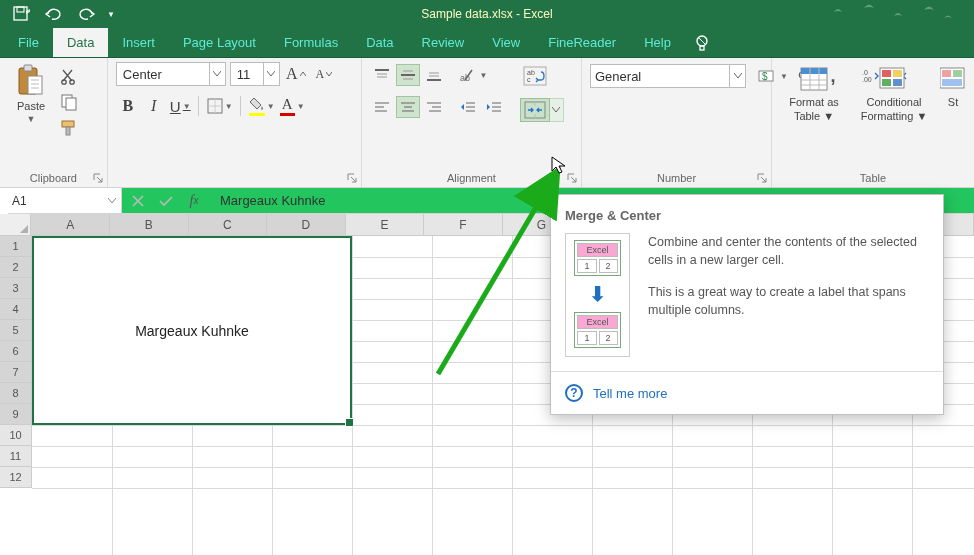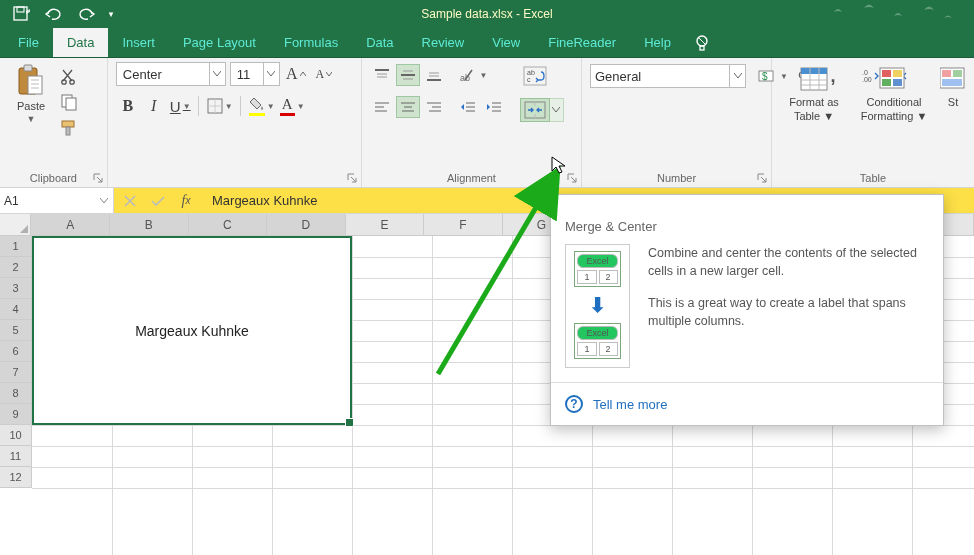--- a/index.html
+++ b/index.html
@@ -119,22 +119,22 @@
     display:flex; align-items:center; padding:0 4px; font-size:13px; color:#333; position:relative;
   }
   .num-row { display:flex; align-items:center; gap:4px; }
 
   
   .styles-btn { width:80px; text-align:center; font-size:11px; color:#444; display:flex; flex-direction:column; align-items:center; gap:2px; }
   .styles-btn .big-icon{ width:32px; height:28px;}
 
   
   .formula-bar {
-    height: 26px; background: #fde047; border-bottom:1px solid #d4d4d4;
-    display:flex; align-items:stretch;
+    height: 26px; background: #22c55e; border-bottom:1px solid #d4d4d4;
+    display:flex; align-items:stretch;margin-left:8px;
   }
   .name-box {
     width:114px; border-right:1px solid #d4d4d4; display:flex; align-items:center;
     padding:0 4px; font-size:12px; color:#333; position:relative; background:#fff;
   }
   .name-box .combo-arrow { border-left:none; width:18px; }
   .fb-btns { display:flex; align-items:center; padding:0 2px; gap:0; }
   .fb-btn { width:28px; display:flex; align-items:center; justify-content:center; color:#888;}
   .fb-btn svg { display:block;}
   .fx { font-style:italic; font-family:"Times New Roman",serif; font-size:14px; color:#555;}
@@ -173,28 +173,28 @@
     content:""; position:absolute; right:-4px; bottom:-4px; width:7px; height:7px;
     background:#217346; border:1px solid #fff;
   }
 
   
   .tooltip {
     position:absolute; left:550px; top:194px; width:394px; 
     background:#fff; border:1px solid #c0c0c0; box-shadow:0 4px 14px rgba(0,0,0,.25);
     font-size:12.5px; color:#555; z-index:50;
   }
-  .tooltip-title { font-weight:normal; color:#666; font-size:13px; padding:24px 14px 10px; }
+  .tooltip-title { font-weight:bold; color:#666; font-size:13px; padding:13px 14px 10px; }
   .tooltip-body { display:flex; padding:0 14px 14px; gap:18px; }
   .tooltip-img {
     width:90px; border:1px solid #ccc; padding:6px 4px 8px; display:flex; flex-direction:column; align-items:center; gap:6px;
   }
   .mini-sheet { border:1px solid #7ba77b; font-size:9px; }
   .mini-sheet td { border:1px solid #bcbcbc; padding:1px 6px; text-align:center;}
-  .mini-sheet .hdr { background:#22c55e;border-radius:6px; }
+  .mini-sheet .hdr { background:#f9a8d4; }
   .down-arrow { color:#1f6fc0; font-size:20px; font-weight:bold; }
   .tooltip-text p { margin-bottom:14px; line-height:1.45; }
   .tooltip-footer {
     border-top:1px solid #ddd; padding:12px 14px; color:#1f6fc0; font-size:13px;
     display:flex; align-items:center; gap:10px;
   }
   .help-q {
     width:18px; height:18px; border:2px solid #1f6fc0; border-radius:50%;
     display:flex; align-items:center; justify-content:center; font-weight:bold; font-size:12px;
   }

